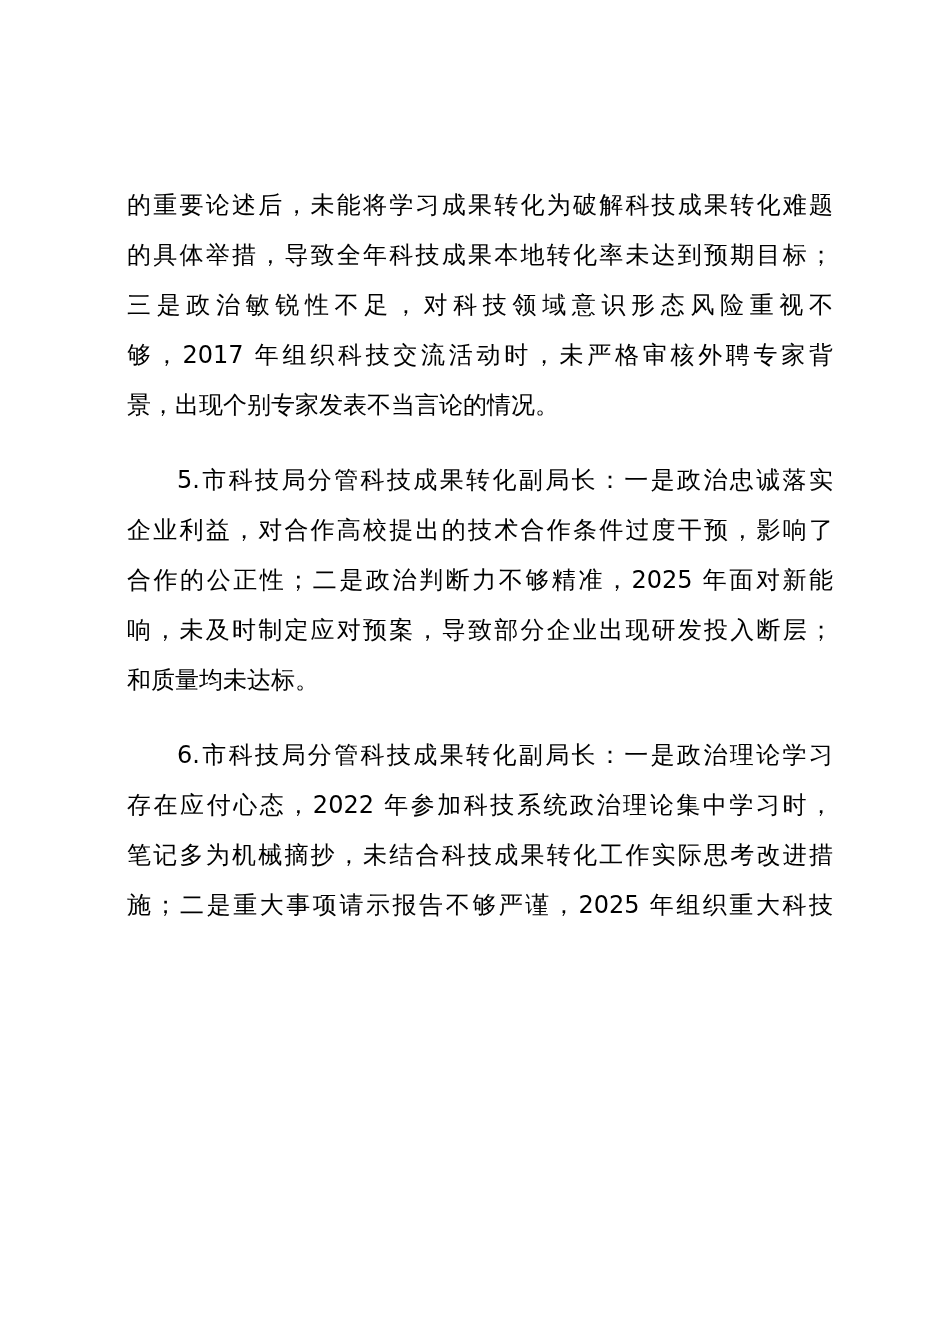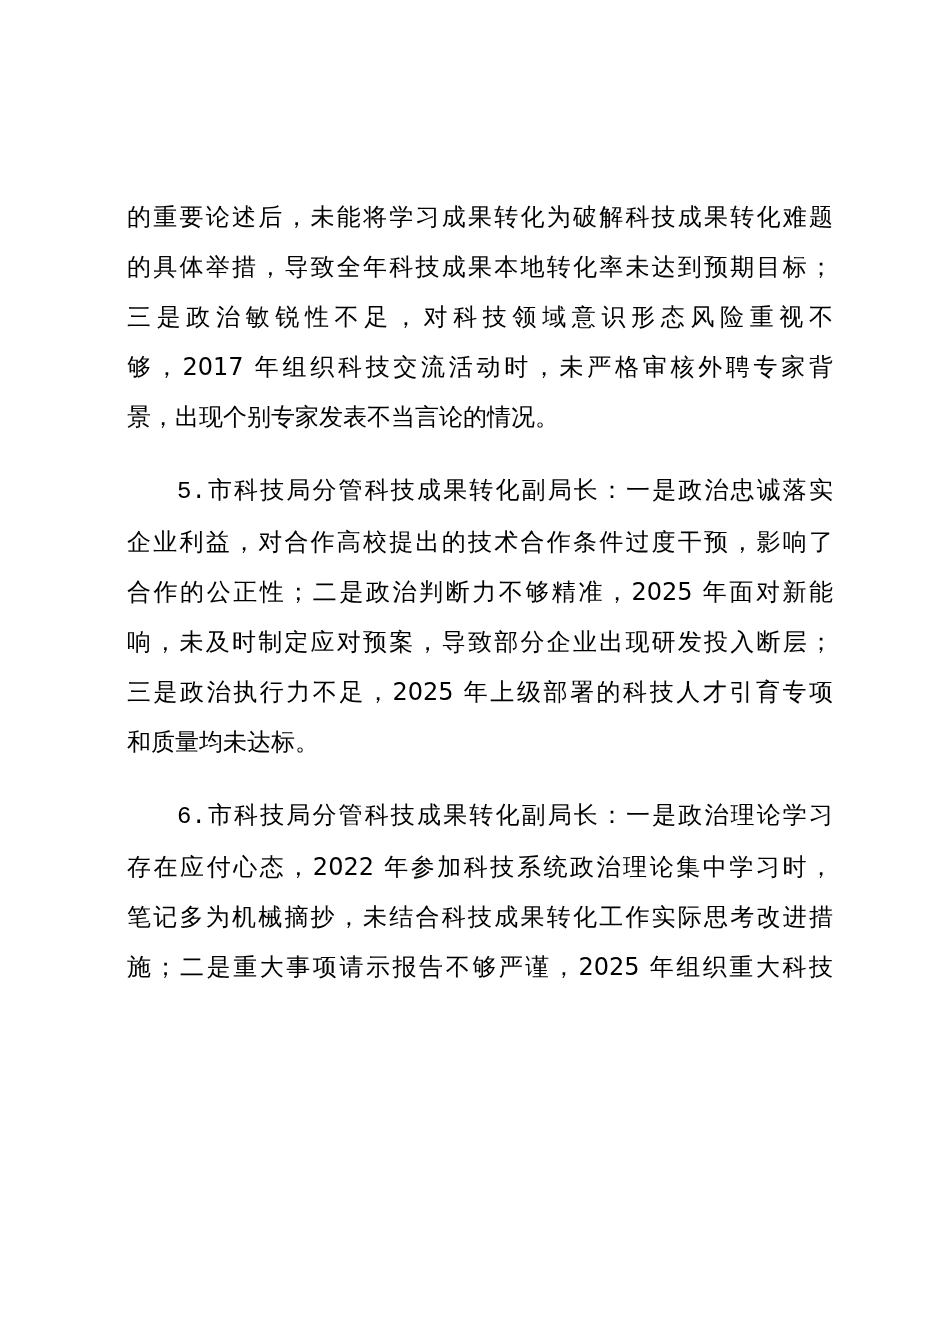--- a/index.html
+++ b/index.html
@@ -1,42 +1,41 @@
 <!DOCTYPE html>
 <html><head>
 <meta charset="utf-8">
 <style>
   html, body { margin:0; padding:0; background:#ffffff; }
   body { width:950px; height:1344px; position:relative; overflow:hidden;
          font-family:"DejaVu Sans", sans-serif; color:#000; }
-  .page { position:absolute; left:127px; top:192px; width:706px; }
+  .page { position:absolute; left:127px; top:180px; width:706px; }
   .line { height:50px; line-height:50px; font-size:24px; white-space:nowrap;
           text-align:justify; text-align-last:justify; }
   .line.last { text-align-last:left; }
-  .line.indent { padding-left:50px;font-family:Liberation Mono, monospace; }
+  .line.indent { padding-left:50px; }
   .gap { height:25px; }
 </style>
 </head>
 <body>
 
 <div class="page">
   <div>
     <div class="line">的重要论述后，未能将学习成果转化为破解科技成果转化难题</div>
     <div class="line">的具体举措，导致全年科技成果本地转化率未达到预期目标；</div>
     <div class="line">三是政治敏锐性不足，对科技领域意识形态风险重视不</div>
     <div class="line">够，2017 年组织科技交流活动时，未严格审核外聘专家背</div>
     <div class="line last">景，出现个别专家发表不当言论的情况。</div>
   </div>
   <div class="gap"></div>
   <div>
     <div class="line indent">5.市科技局分管科技成果转化副局长：一是政治忠诚落实</div>
     <div class="line">企业利益，对合作高校提出的技术合作条件过度干预，影响了</div>
     <div class="line">合作的公正性；二是政治判断力不够精准，2025 年面对新能</div>
     <div class="line">响，未及时制定应对预案，导致部分企业出现研发投入断层；</div>
-    <div class="line">三是政治执行力不足，2025 年上级部署的科技人才引育专项</div>
     <div class="line last">和质量均未达标。</div>
   </div>
   <div class="gap"></div>
   <div>
     <div class="line indent">6.市科技局分管科技成果转化副局长：一是政治理论学习</div>
     <div class="line">存在应付心态，2022 年参加科技系统政治理论集中学习时，</div>
     <div class="line">笔记多为机械摘抄，未结合科技成果转化工作实际思考改进措</div>
     <div class="line">施；二是重大事项请示报告不够严谨，2025 年组织重大科技</div>
   </div>
 </div>

